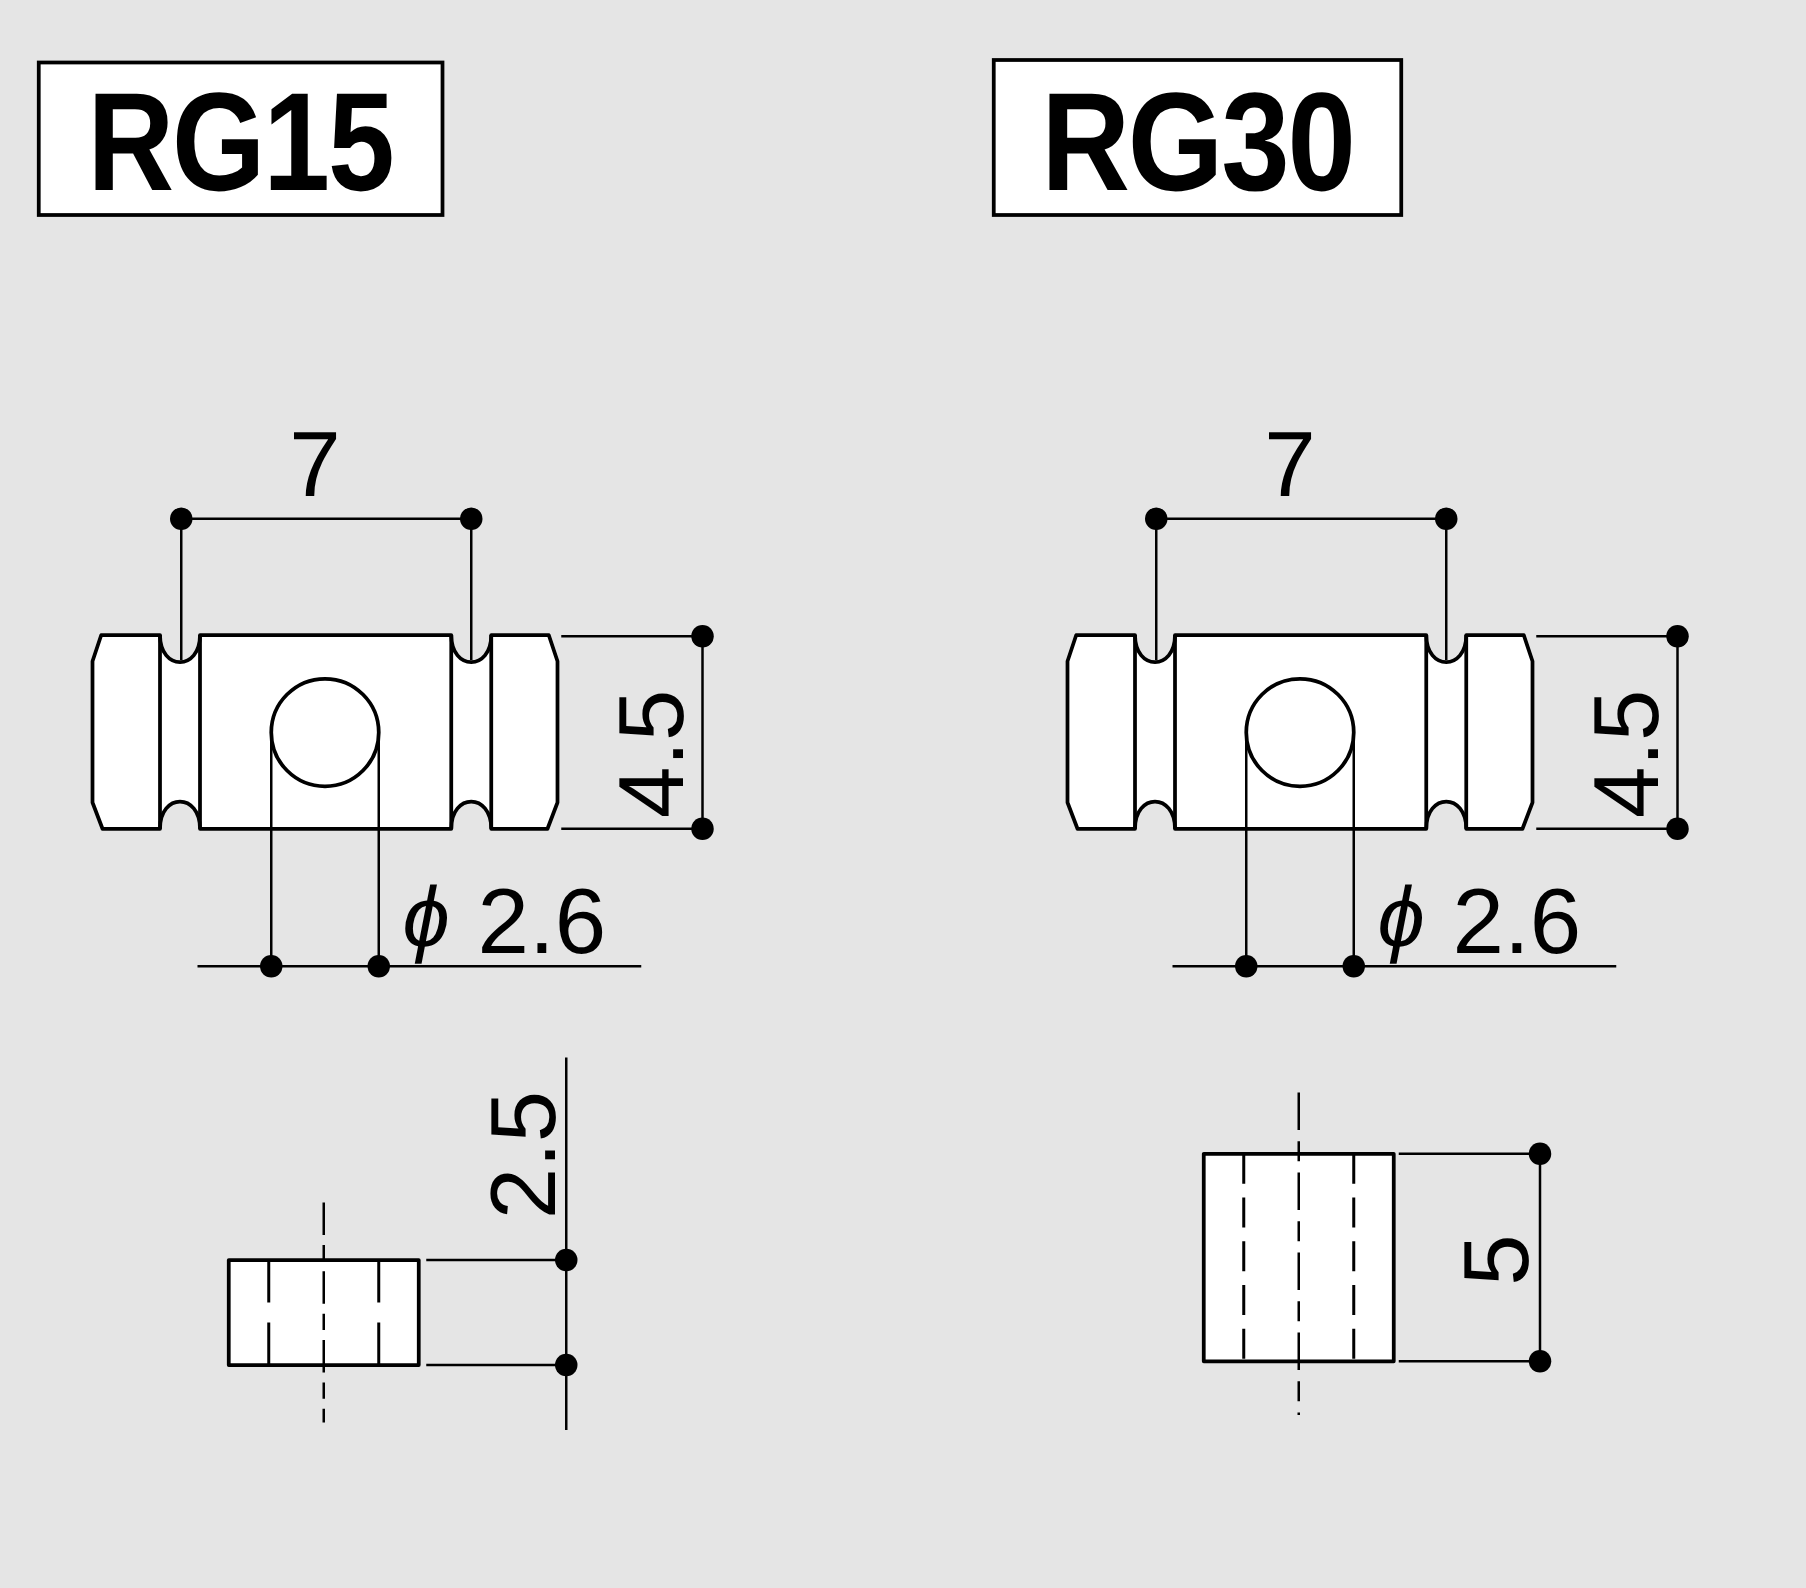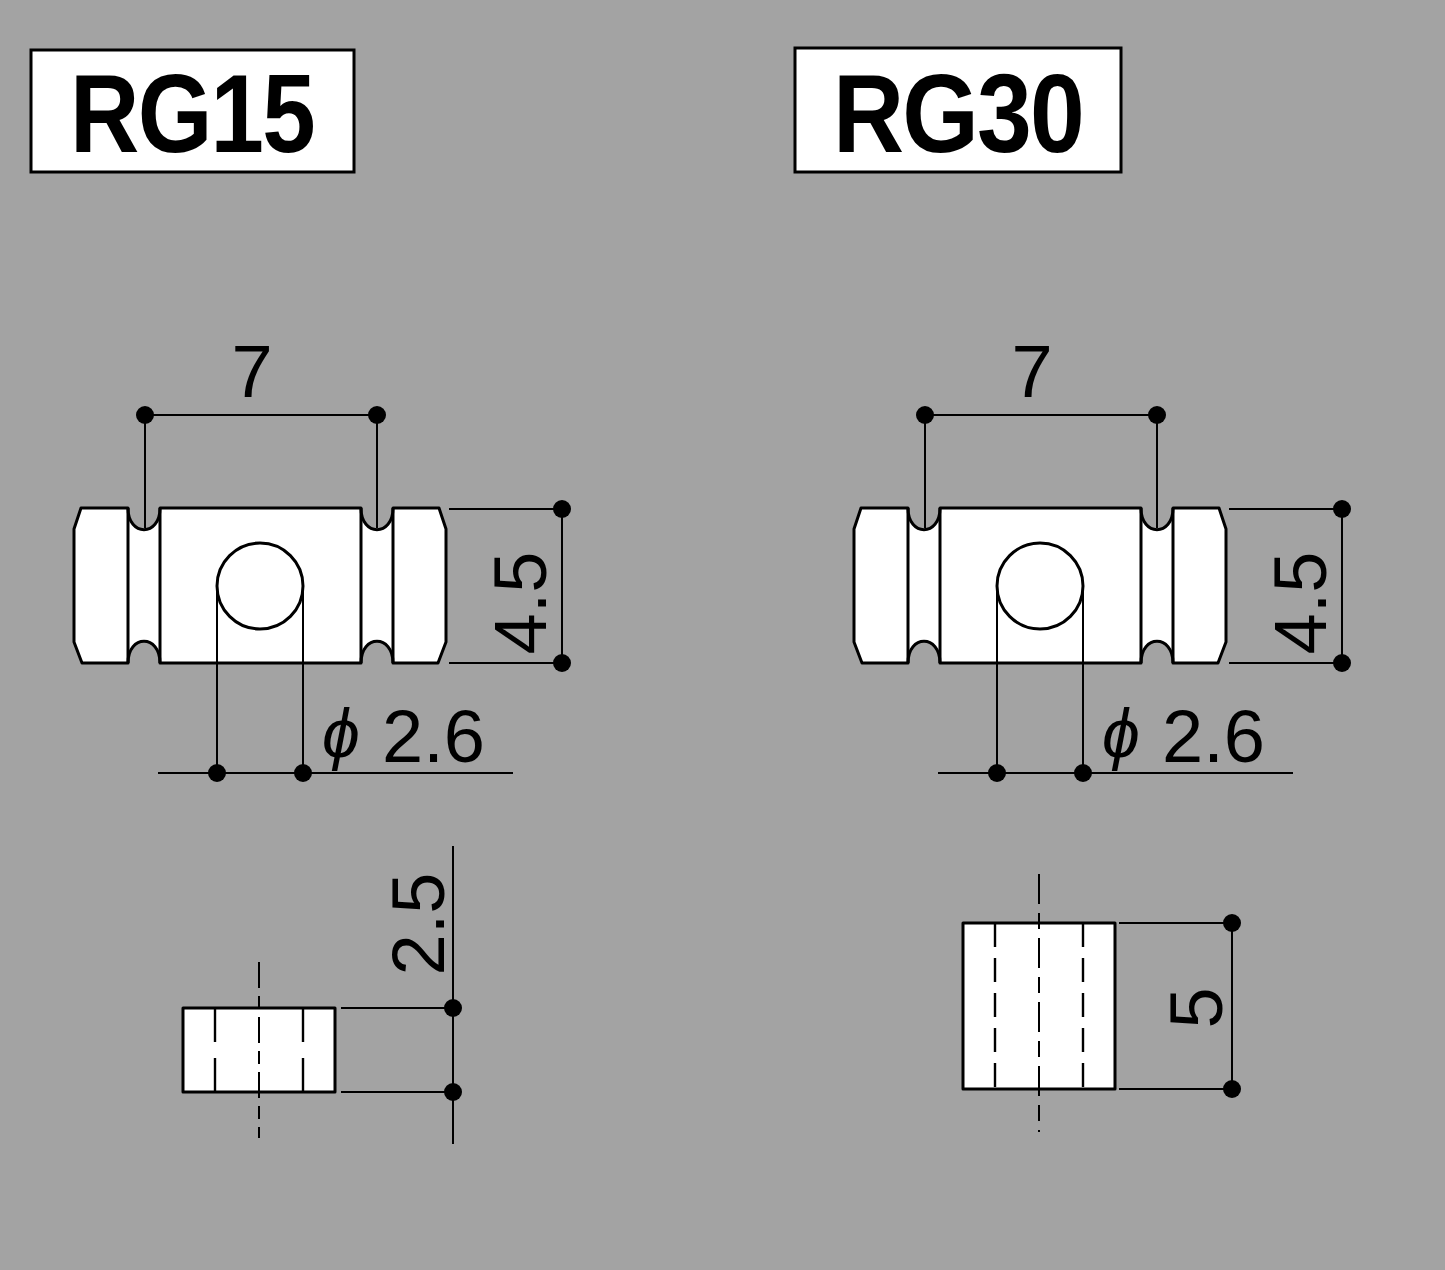--- a/index.html
+++ b/index.html
@@ -4,21 +4,21 @@
 <style>
   html, body {
     margin: 0;
     padding: 0;
     background: #ffffff;
   }
   .sheet {
     position: relative;
     width: 1445px;
     height: 1270px;
-    background: #a3a3a3;
+    background: #e5e5e5;
     font-family: "Liberation Sans", "DejaVu Sans", sans-serif;
   }
   svg { display: block; }
 
   .outline { fill: #ffffff; stroke: #000000; stroke-width: 3; stroke-linejoin: round; }
   .thick   { stroke: #000000; stroke-width: 3; fill: none; }
   .thin    { stroke: #000000; stroke-width: 2; fill: none; }
   .hidden-line { stroke: #000000; stroke-width: 2.4; fill: none; }
   .dot     { fill: #000000; stroke: none; }
 

